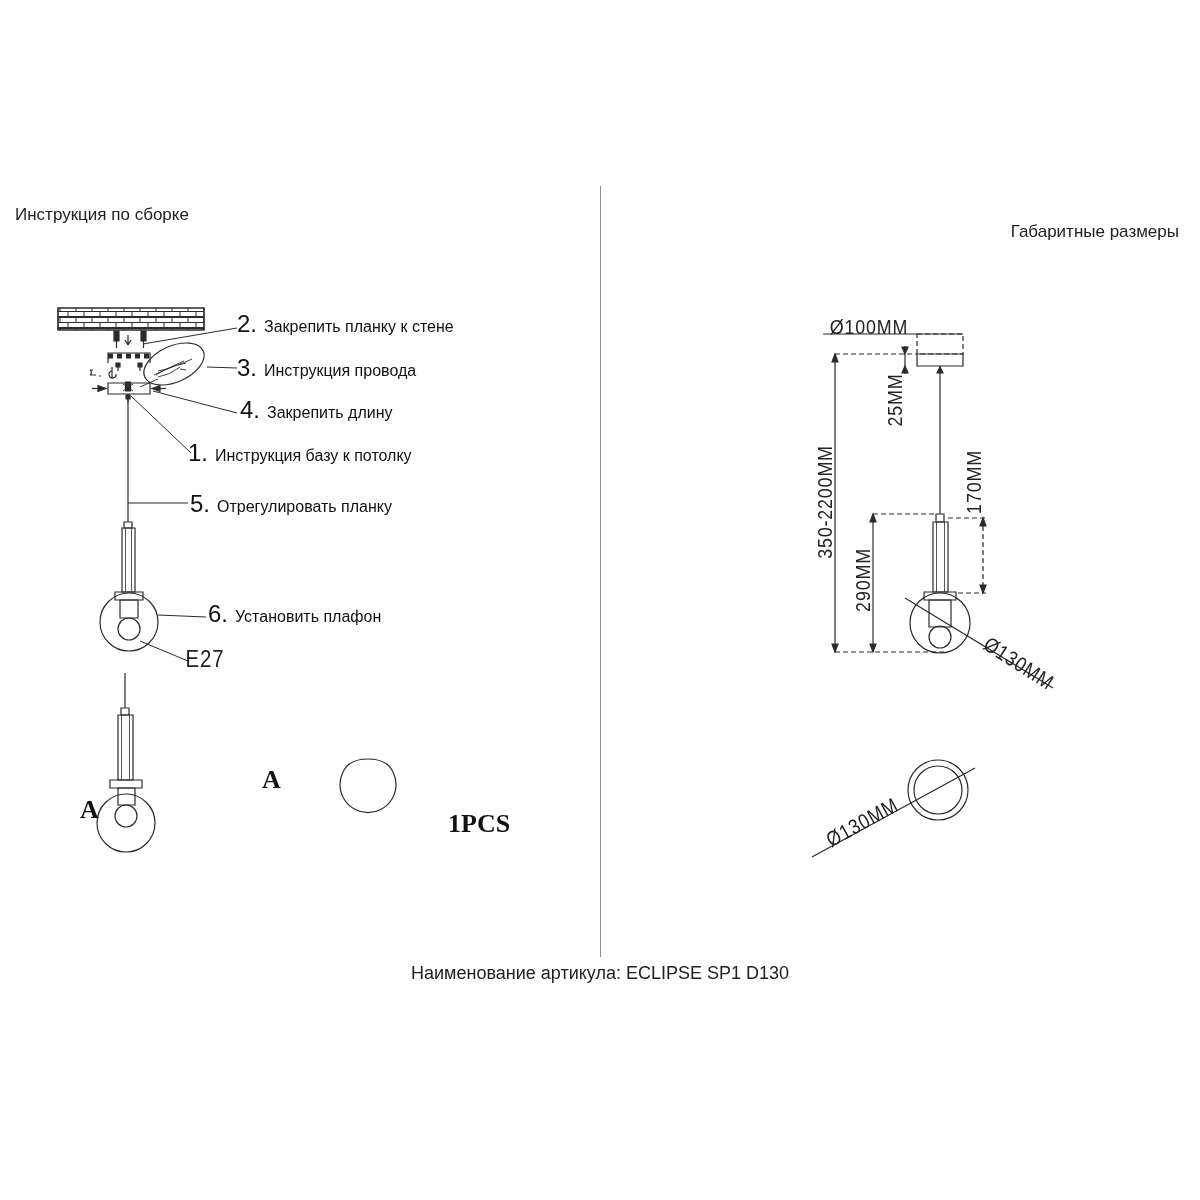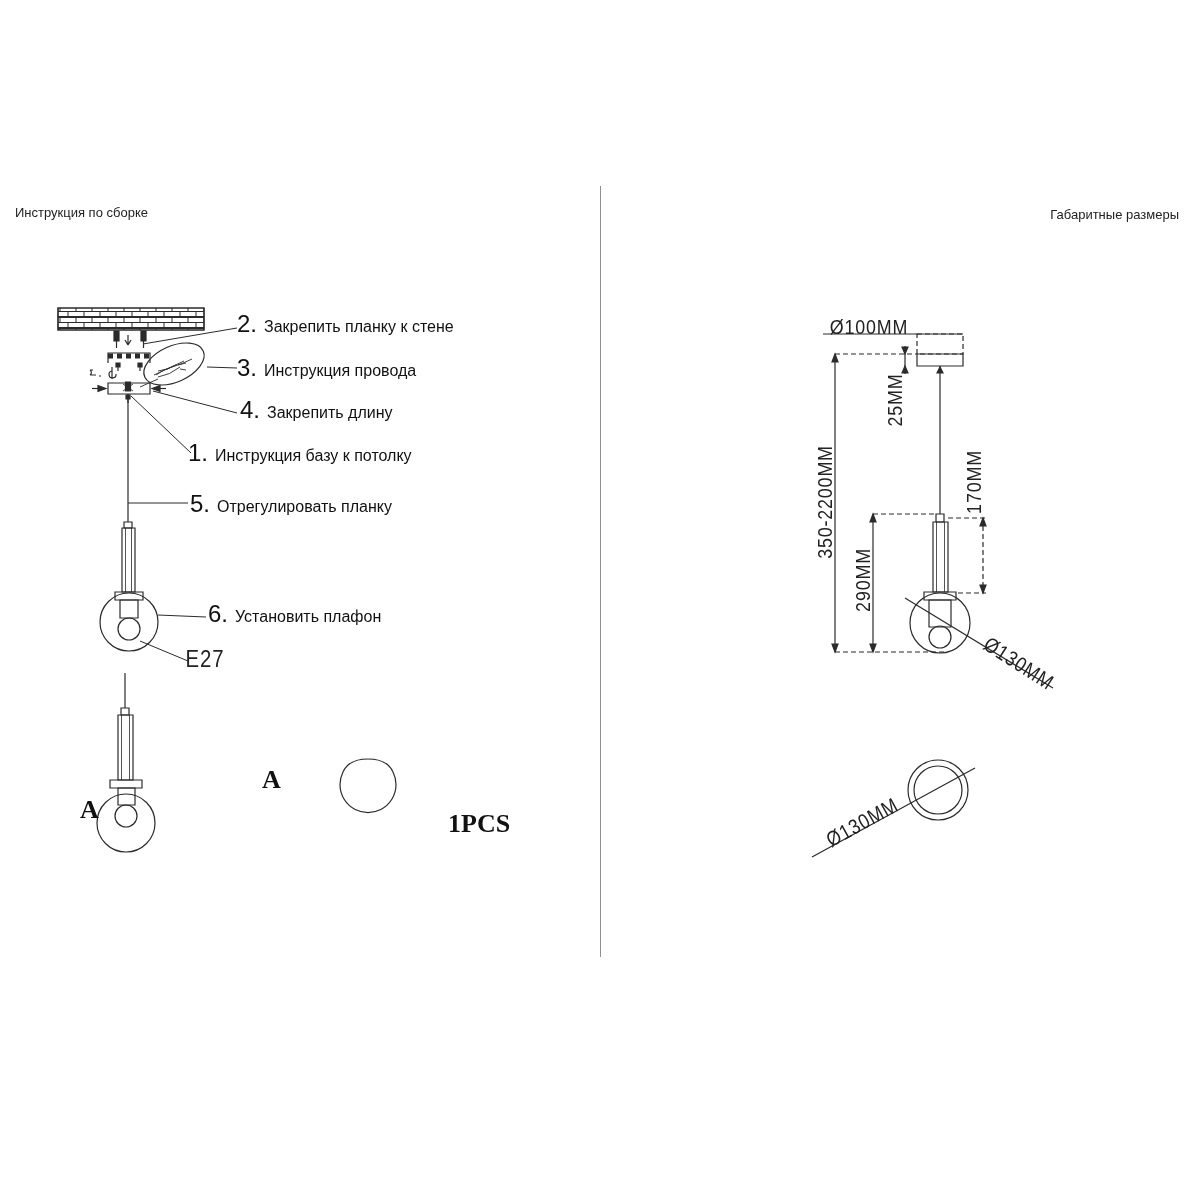--- a/index.html
+++ b/index.html
@@ -1,21 +1,21 @@
 <!DOCTYPE html>
 <html><head>
 <meta charset="utf-8">
 <style>
   html,body{margin:0;padding:0;background:#fff;}
   #canvas{
     position:relative;width:1200px;height:1200px;background:#ffffff;
     font-family:"Liberation Sans",sans-serif;color:#1f1f1f;overflow:hidden;
   }
   .abs{position:absolute;}
-  .title{font-size:13px;color:#222;white-space:nowrap;}
+  .title{font-size:17px;color:#222;white-space:nowrap;}
   .divider{position:absolute;width:1px;background:#8f8f8f;}
   .step{position:absolute;display:flex;align-items:baseline;gap:7px;white-space:nowrap;}
   .step-num{font-size:24px;line-height:1;color:#111;}
   .step-text{font-size:16px;line-height:1;color:#111;}
   .dim-label{
     position:absolute;font-size:21px;letter-spacing:1px;color:#222;
     white-space:nowrap;line-height:1;
   }
   .serif-mark{
     position:absolute;font-family:"Liberation Serif",serif;font-weight:600;
@@ -27,21 +27,21 @@
   }
   svg{position:absolute;overflow:visible;}
   svg *{vector-effect:non-scaling-stroke;}
 </style>
 </head>
 <body>
 
 <div id="canvas">
 
   <div class="abs title" style="left:15px;top:205px;">Инструкция по сборке</div>
-  <div class="abs title" style="right:21px;top:207px;text-align:center;">Габаритные размеры</div>
+  <div class="abs title" style="right:21px;top:222px;text-align:center;">Габаритные размеры</div>
 
   <div class="divider" style="left:600px;top:186px;height:771px;"></div>
 
   <svg style="left:40px;top:295px;" width="480" height="575" viewBox="0 0 480 575" fill="none" stroke="#2b2b2b" stroke-width="1.2">
     <defs>
       <pattern id="brick" width="16" height="11" patternUnits="userSpaceOnUse">
         <path d="M0,0.5 H16 M0,5.5 H16 M0,10.5 H16 M4,0.5 V5.5 M12,5.5 V10.5" stroke="#2b2b2b" stroke-width="1"></path>
       </pattern>
     </defs>
 
@@ -214,14 +214,15 @@
   </svg>
 
   <div class="dim-label" style="left:869px;top:326px;transform:translate(-50%,-50%) scaleX(0.85);">Ø100MM</div>
   <div class="dim-label" style="left:894px;top:400px;transform:translate(-50%,-50%) rotate(-90deg) scaleX(0.85);">25MM</div>
   <div class="dim-label" style="left:824px;top:502px;transform:translate(-50%,-50%) rotate(-90deg) scaleX(0.85);">350-2200MM</div>
   <div class="dim-label" style="left:862px;top:580px;transform:translate(-50%,-50%) rotate(-90deg) scaleX(0.85);">290MM</div>
   <div class="dim-label" style="left:973px;top:482px;transform:translate(-50%,-50%) rotate(-90deg) scaleX(0.85);">170MM</div>
   <div class="dim-label" style="left:1019px;top:663px;transform:translate(-50%,-50%) rotate(33deg) scaleX(0.85);">Ø130MM</div>
   <div class="dim-label" style="left:862px;top:822px;transform:translate(-50%,-50%) rotate(-29deg) scaleX(0.85);">Ø130MM</div>
 
+  <div class="footer">Наименование артикула: ECLIPSE SP1 D130</div>
 
 </div>
 
 </body></html>

